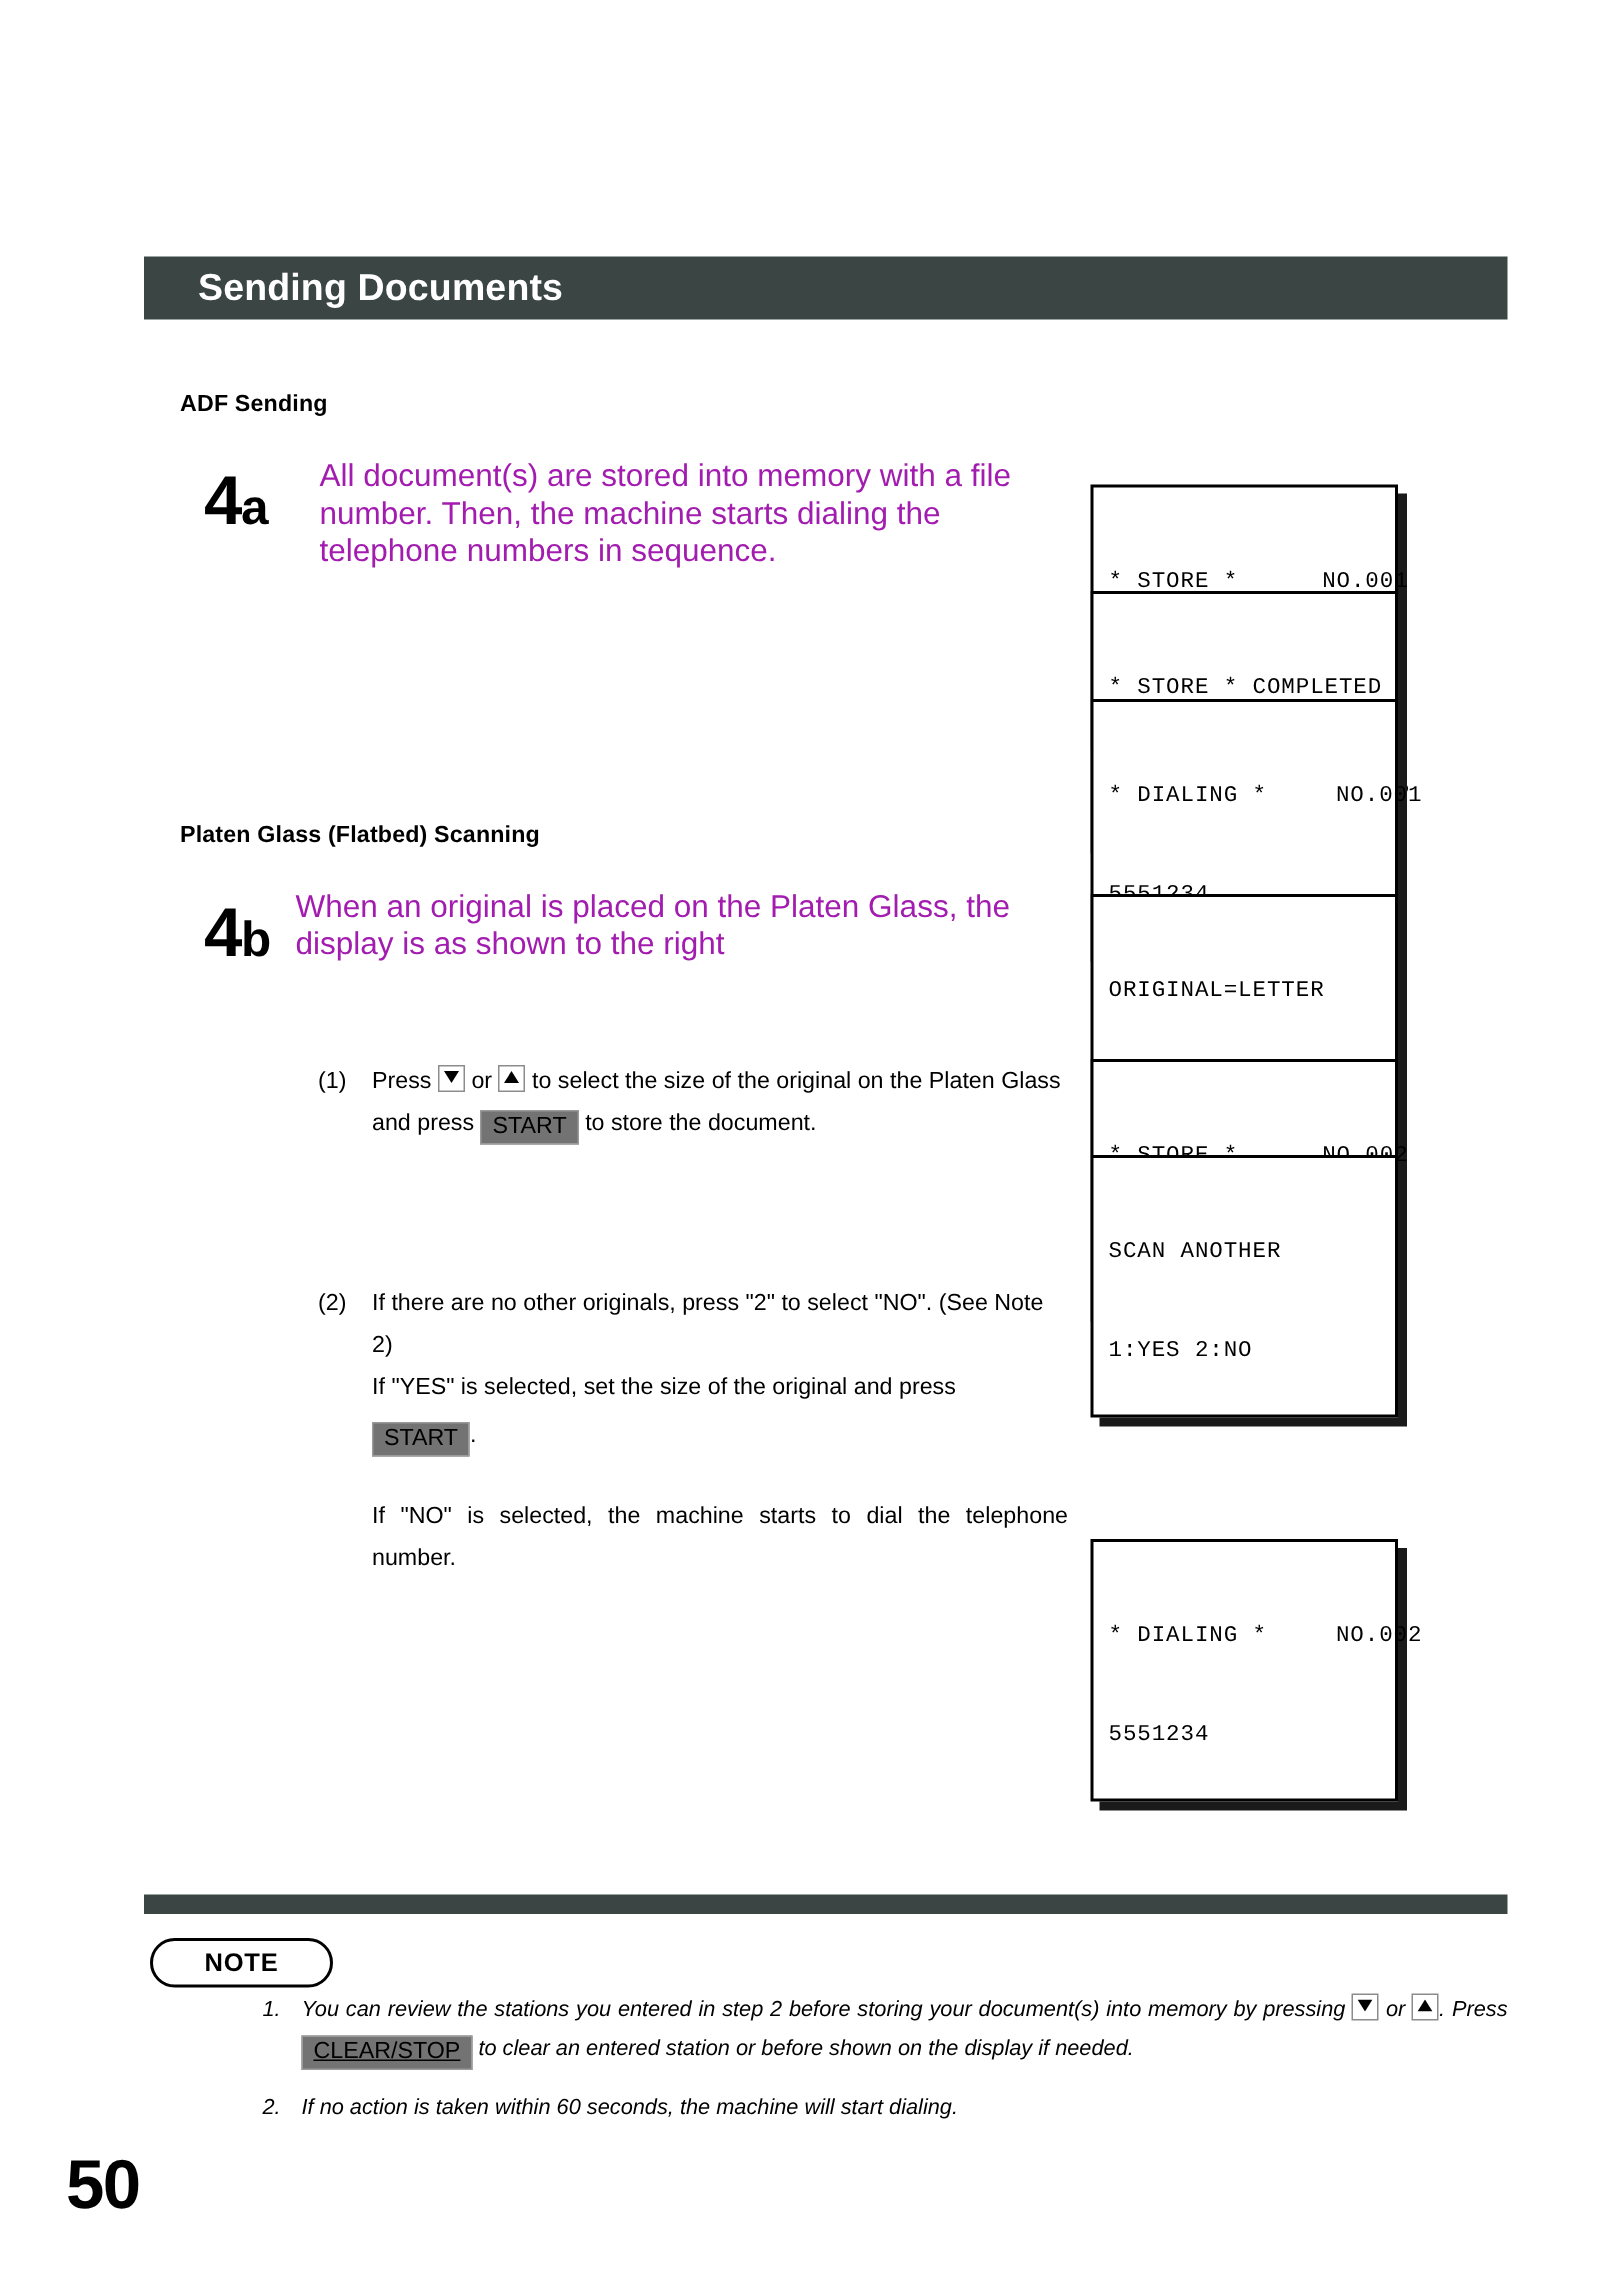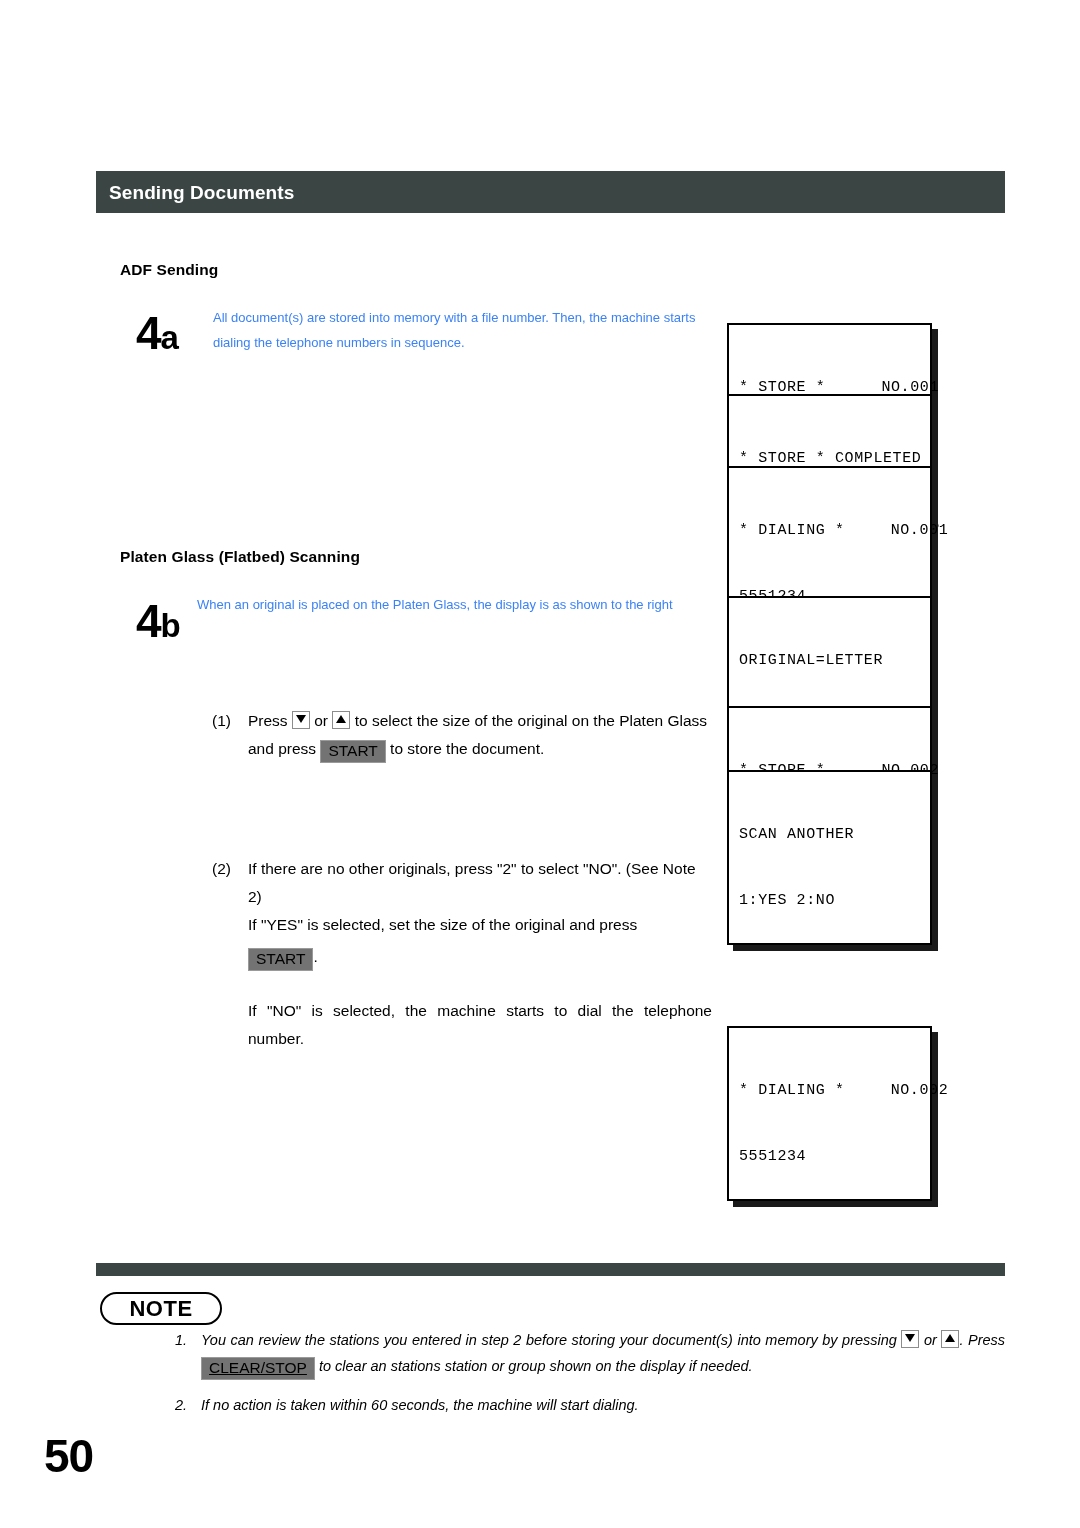--- a/index.html
+++ b/index.html
@@ -18,24 +18,24 @@
   
   .header-bar {
     position: absolute;
     left: 96px; top: 171px;
     width: 909px; height: 42px;
     background: #3a4544;
     display: flex; align-items: center;
   }
   .header-title {
     color: #ffffff;
-    font-size: 19px;
+    font-size: 25px;
     font-weight: bold;
     letter-spacing: 0.1px;
-    padding-left: 13px;
+    padding-left: 36px;
     line-height: 1;
   }
 
   
   .sub-heading {
     position: absolute;
     font-size: 15.5px;
     font-weight: bold;
     letter-spacing: 0.1px;
     white-space: nowrap;
@@ -58,23 +58,23 @@
   .step-badge .small {
     font-size: 33px;
     letter-spacing: -0.5px;
   }
   #badge-4a { left: 136px; top: 310px; }
   #badge-4b { left: 136px; top: 598px; }
 
   
   .body-text {
     position: absolute;
-    font-size: 13px;
+    font-size: 21px;
     line-height: 25px;
-    color: #3b82f6;
+    color: #a21caf;
   }
   #para-4a { left: 213px; top: 305px; width: 492px; }
   #para-4b { left: 197px; top: 592px; width: 492px; }
 
   
   .substep {
     position: absolute;
     font-size: 15.5px;
     line-height: 28px;
   }
@@ -152,21 +152,21 @@
   .note-pill {
     position: absolute;
     left: 100px; top: 1292px;
     width: 122px; height: 33px;
     border: 2.5px solid #000000;
     border-radius: 17px;
     background: #ffffff;
     display: flex; align-items: center; justify-content: center;
   }
   .note-pill span {
-    font-size: 22px;
+    font-size: 17px;
     font-weight: bold;
     letter-spacing: 0.5px;
   }
   .note-list {
     position: absolute;
     left: 175px; top: 1327px;
     width: 830px;
   }
   .note-item {
     position: relative;
@@ -295,21 +295,21 @@
     <span class="num">1.</span>
     <span class="txt justify"><span>You can review the stations you entered in step 2 before storing your document(s) into memory by pressing</span>
       <span class="key-arrow"><svg width="10" height="8" viewBox="0 0 10 8">
             <polygon points="0,0 10,0 5,8" fill="#000"></polygon>
           </svg></span>
       <span>or</span>
       <span class="key-arrow"><svg width="10" height="8" viewBox="0 0 10 8">
             <polygon points="5,0 10,8 0,8" fill="#000"></polygon>
           </svg></span><span>. Press</span>
       <span class="key-btn">CLEAR/STOP</span>
-      <span>to clear an stations station or group shown on the display if needed.</span>
+      <span>to clear an entered station or before shown on the display if needed.</span>
     </span>
   </div>
 
   <div class="note-item">
     <span class="num">2.</span>
     <span class="txt">If no action is taken within 60 seconds, the machine will start dialing.</span>
   </div>
 
 </div>
 

